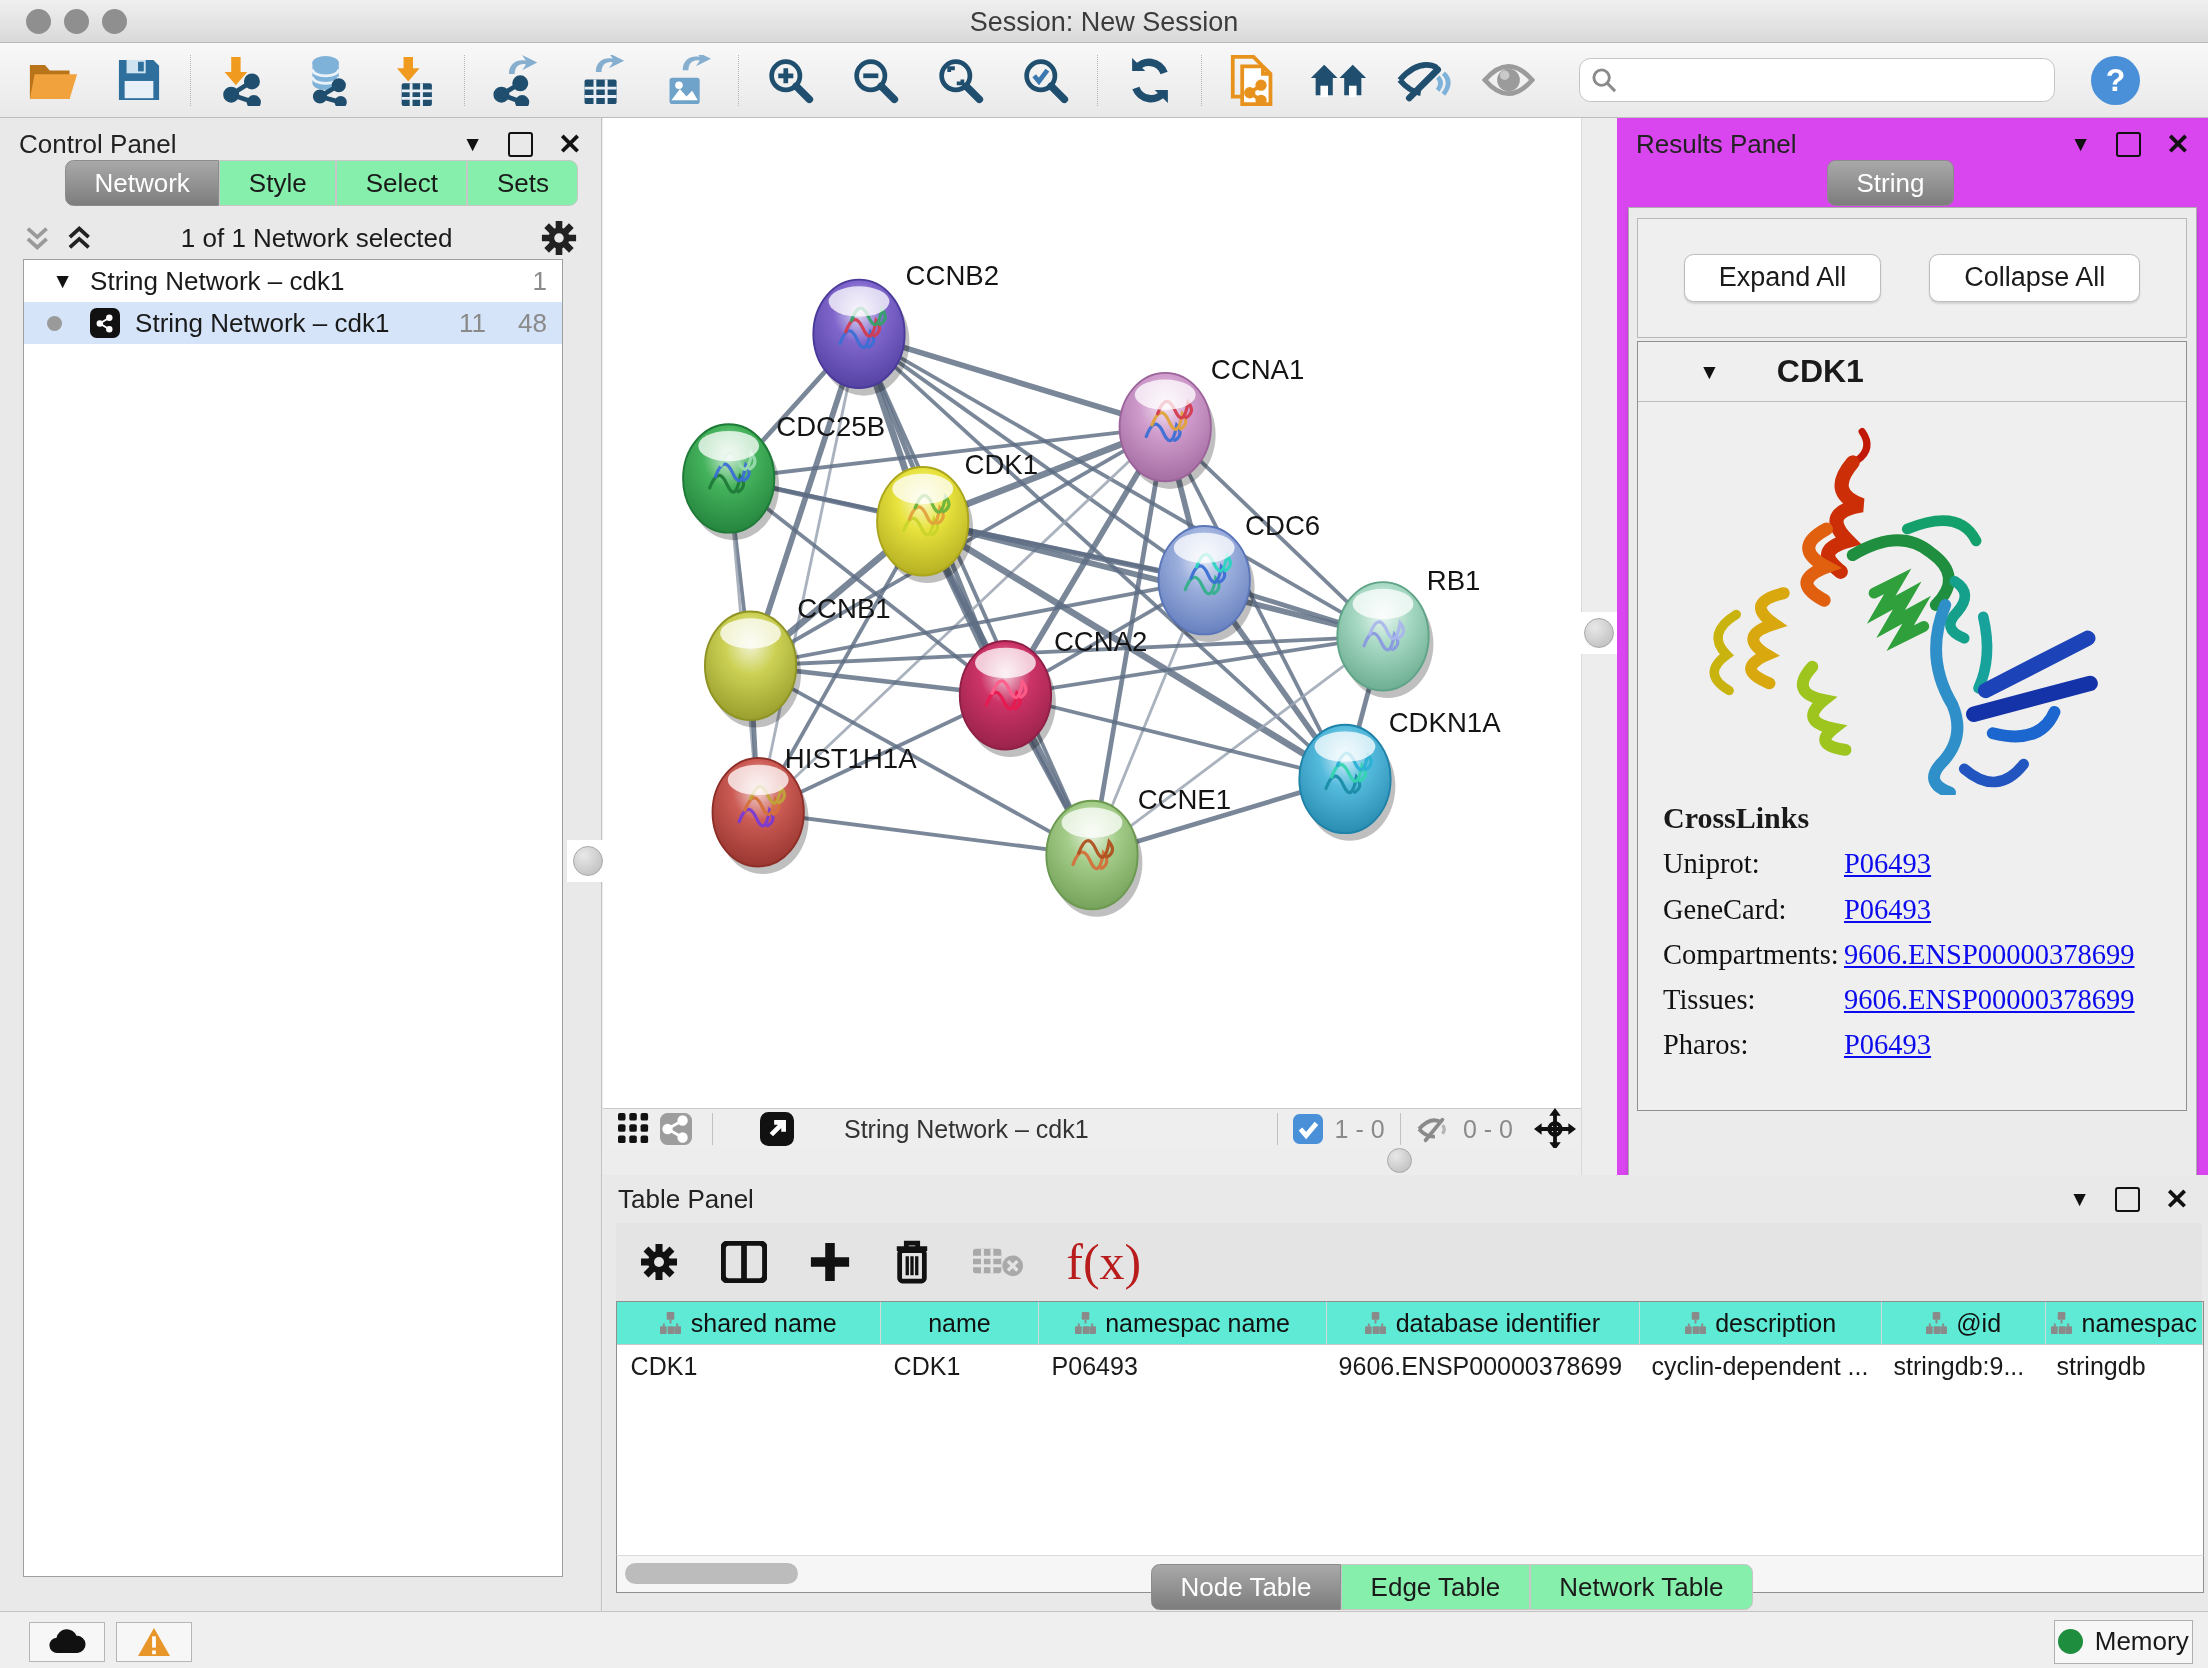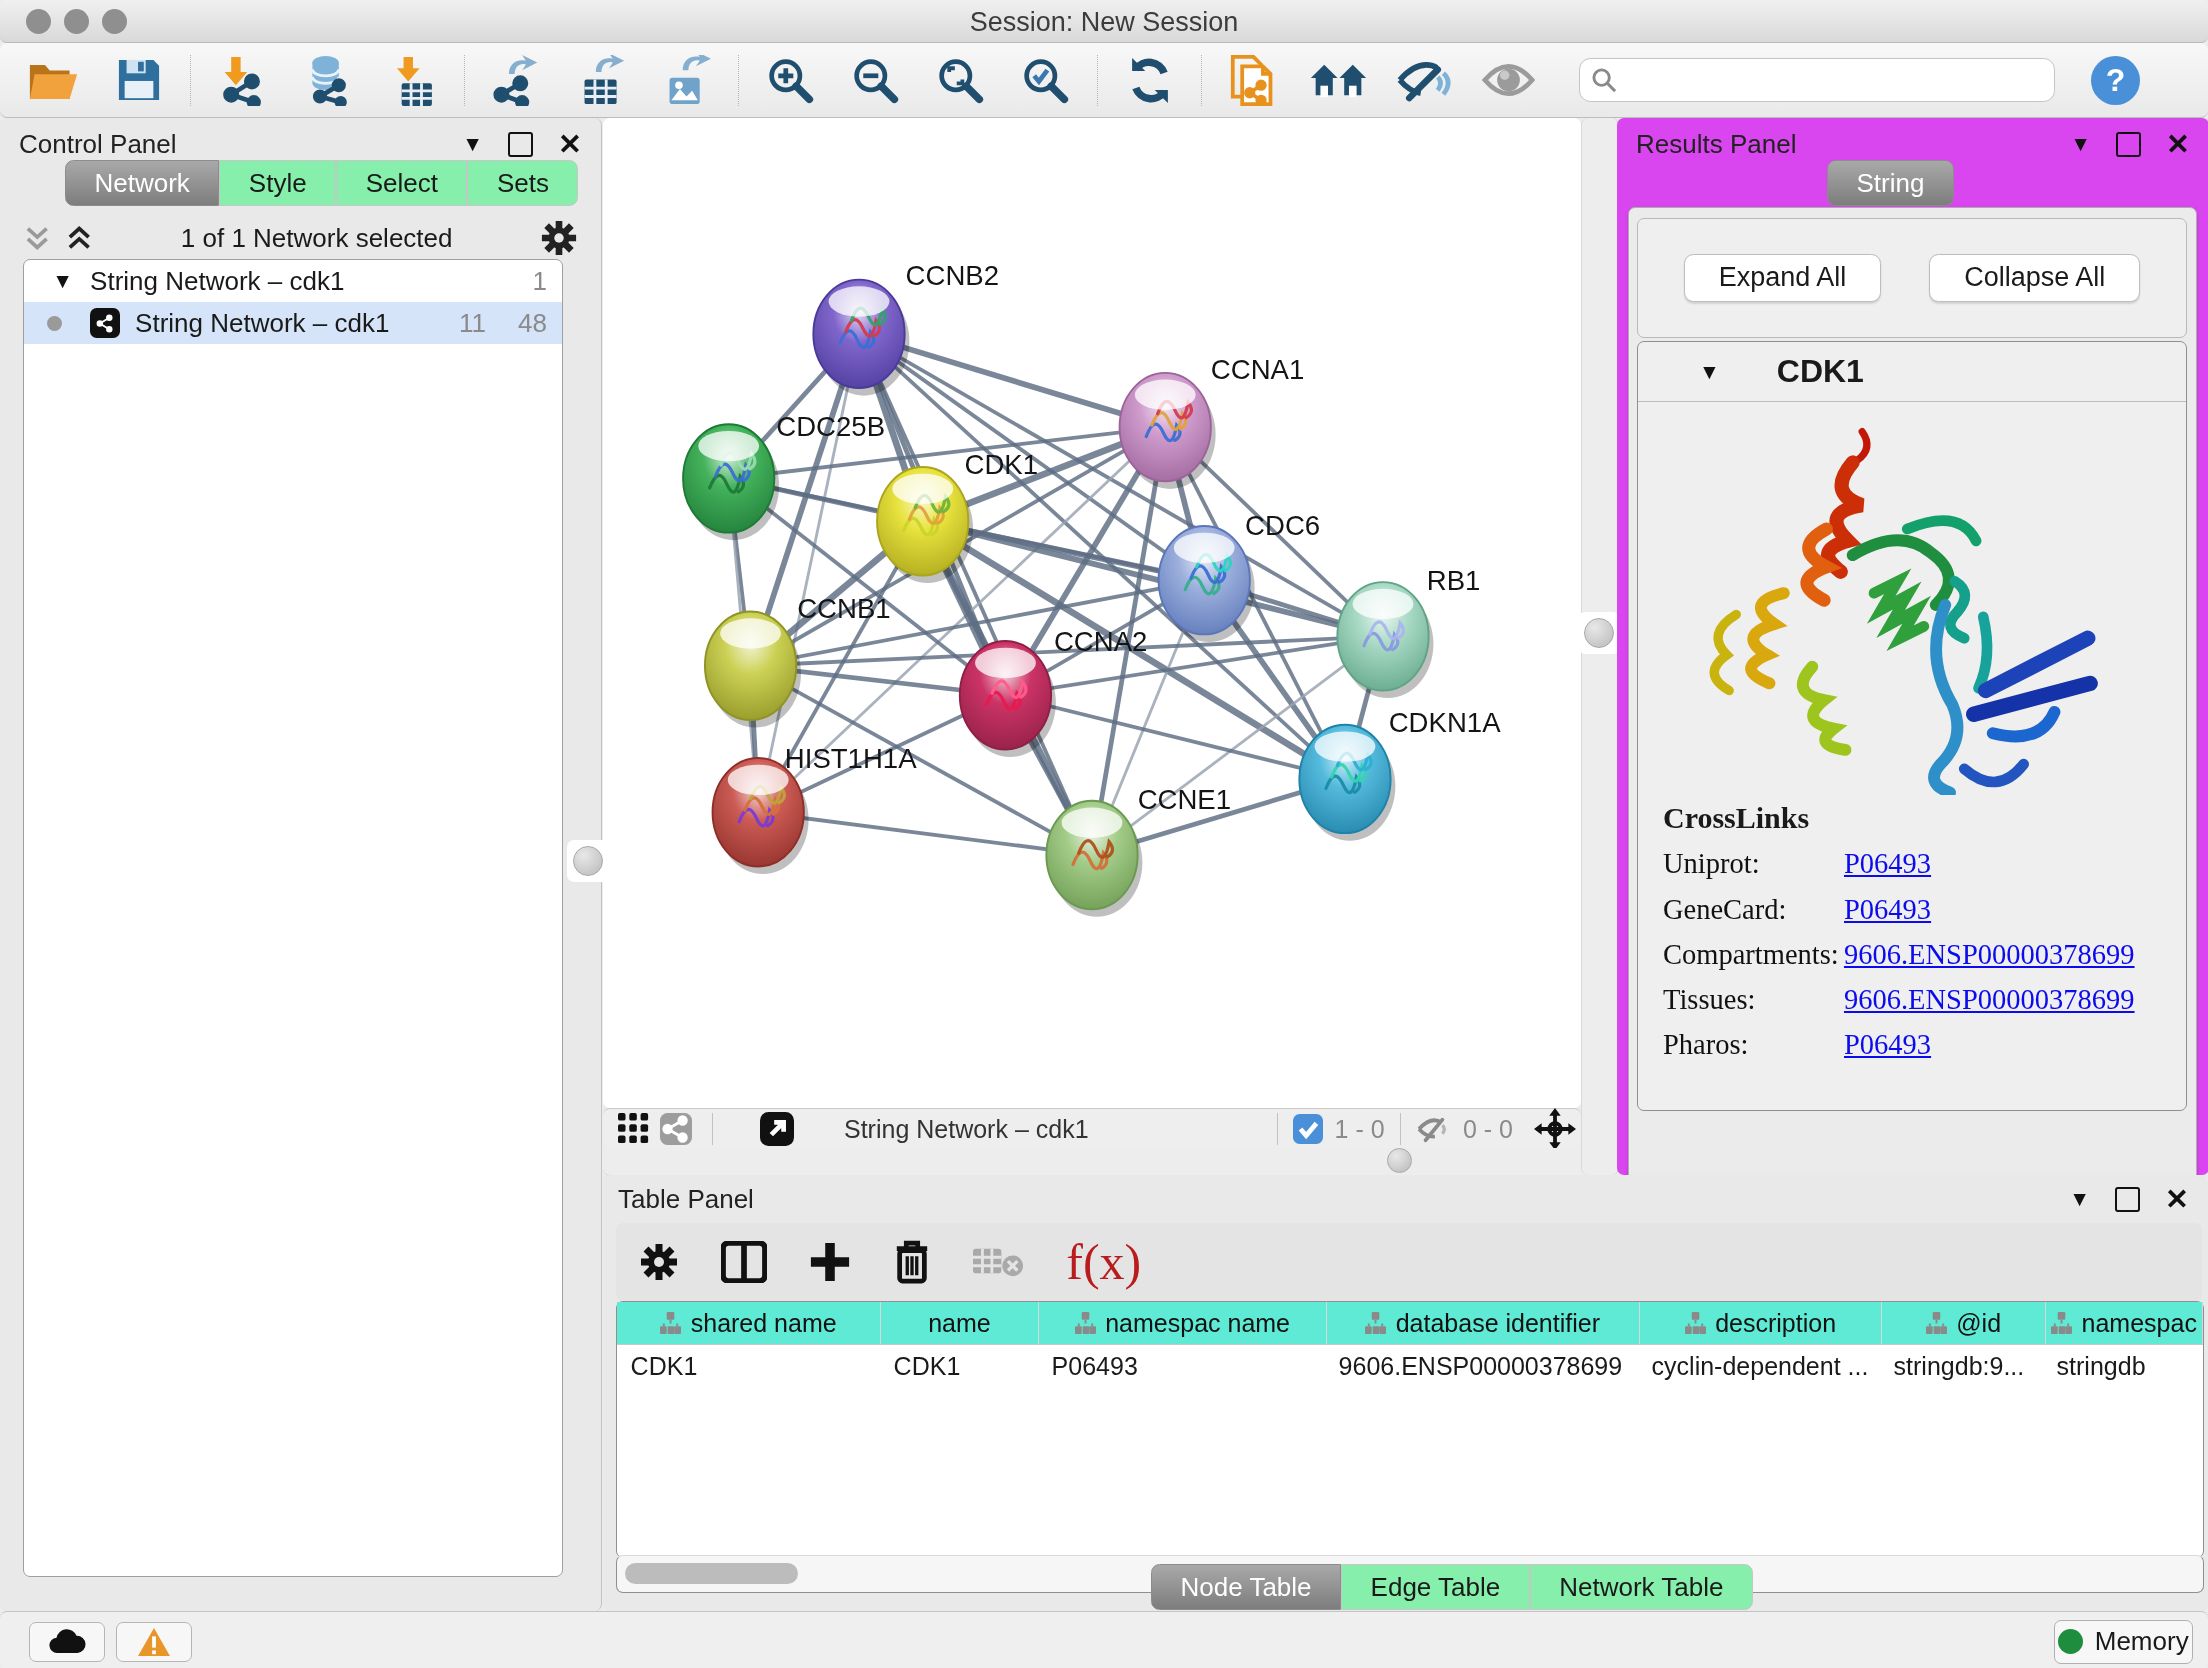--- a/index.html
+++ b/index.html
@@ -1,19 +1,19 @@
 <!DOCTYPE html>
 <html style="font-size:15px"><head>
 <meta charset="utf-8">
 <style>
   html,body{margin:0;padding:0;}
   body{width:2208px;height:1668px;position:relative;overflow:hidden;
        font-family:"Liberation Sans",sans-serif;background:#ececec;color:#1a1a1a;
        -webkit-font-smoothing:antialiased;}
-  .abs{position:absolute;border-radius:7px;}
+  .abs{position:absolute;}
   
   .titlebar{left:0;top:0;width:2208px;height:42px;
     background:linear-gradient(#f0f0f0,#d9d9d9);border-bottom:1px solid #b9b9b9;}
   .traffic{width:25px;height:25px;border-radius:50%;background:#8f8f8f;top:8.6px;}
   .title-text{width:100%;text-align:center;top:6.7px;font-size:27px;color:#3c3c3c;}
   
   .toolbar{left:0;top:43px;width:2208px;height:75px;
     background:linear-gradient(#f8f8f8,#e9e9e9);border-bottom:1px solid #bdbdbd;
     display:flex;align-items:center;padding-left:27px;box-sizing:border-box;}
   .tb-group{display:flex;align-items:center;gap:32px;}

